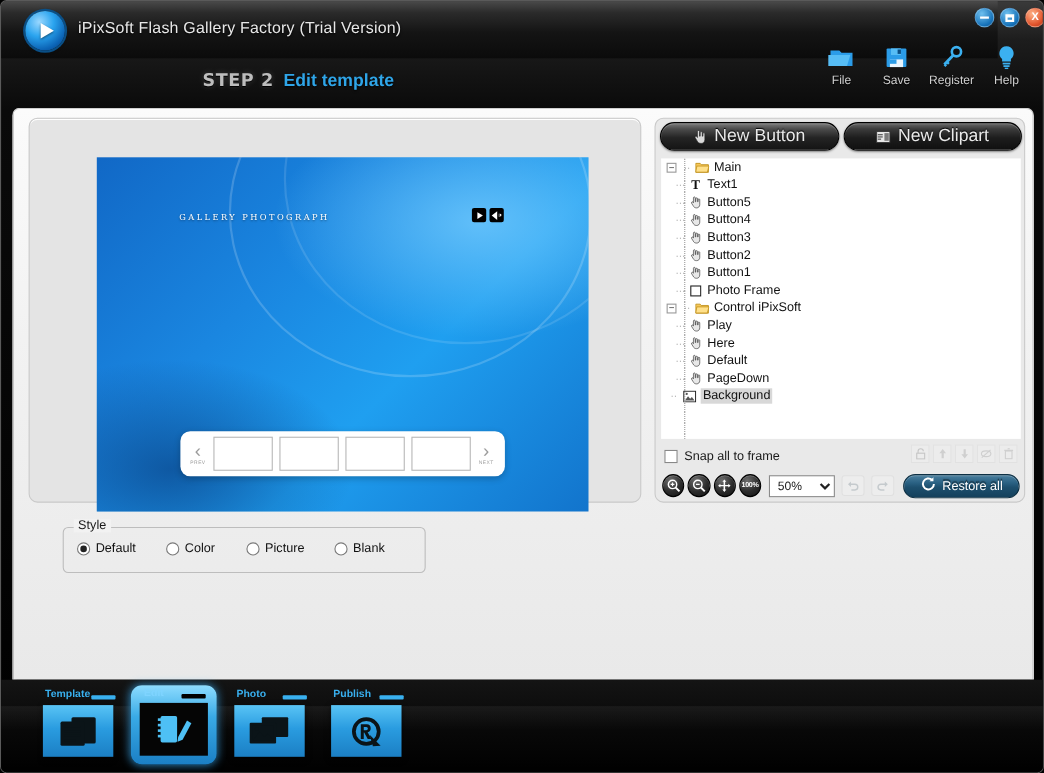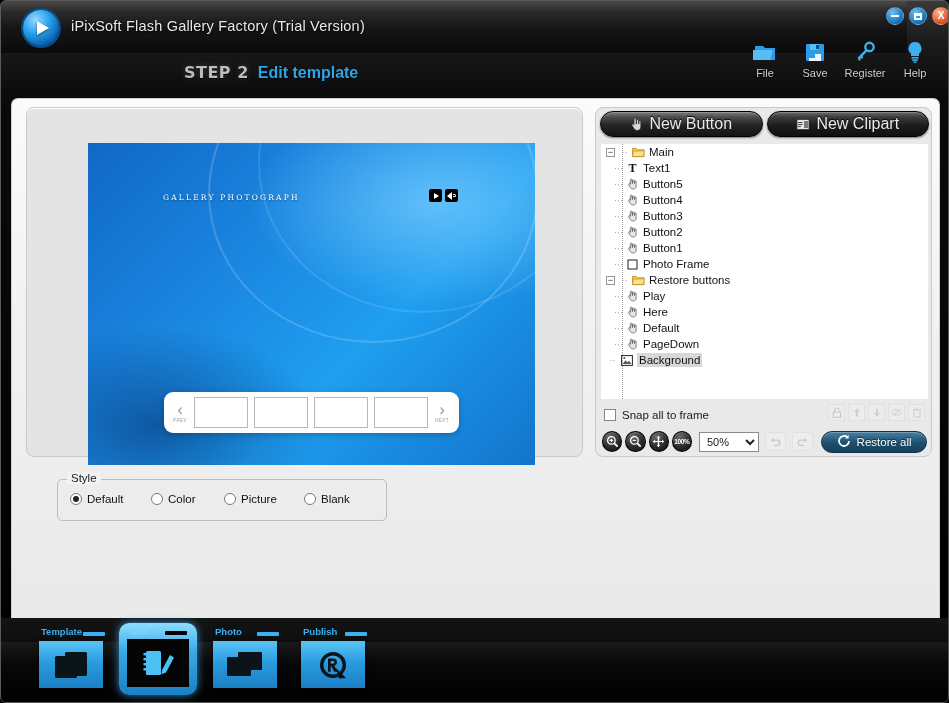--- a/index.html
+++ b/index.html
@@ -505,21 +505,21 @@
 
         <div class="trow">
           <span class="expander">−</span>
           <span class="guides">··</span>
           <span class="ico">
             <svg width="13" height="11" viewBox="0 0 13 11">
                 <path d="M.5 1.5h4l1 1.2h6.5v7H.5z" fill="#f6c75a" stroke="#b8860b" stroke-width=".7"></path>
                 <path d="M1.5 4h11l-1.5 5.5H.5z" fill="#ffe08a" stroke="#b8860b" stroke-width=".6"></path>
               </svg>
           </span>
-          <span class="tlabel">Restore buttons</span>
+          <span class="tlabel">Control iPixSoft</span>
         </div>
 
         <div class="trow indent1">
           <span class="guides">···</span>
           <span class="ico">
             <svg width="11" height="12" viewBox="0 0 13 13">
                 <path d="M4 1.6c0-.6.5-1 1-1s1 .4 1 1v4.2h.5V2.6c0-.6.5-1 1-1s1 .4 1 1v3.2h.5V3.6c0-.5.4-.9.9-.9s.9.4.9.9v5.2c0 2.2-1.4 3.6-3.4 3.6-1.9 0-3-.9-3.8-2.5L2 7.3c-.3-.6 0-1.2.6-1.4.4-.1.8 0 1 .4l.4.7z" fill="#e8e8e8" stroke="#333" stroke-width=".7"></path>
               </svg>
           </span>
           <span class="tlabel">Play</span>

